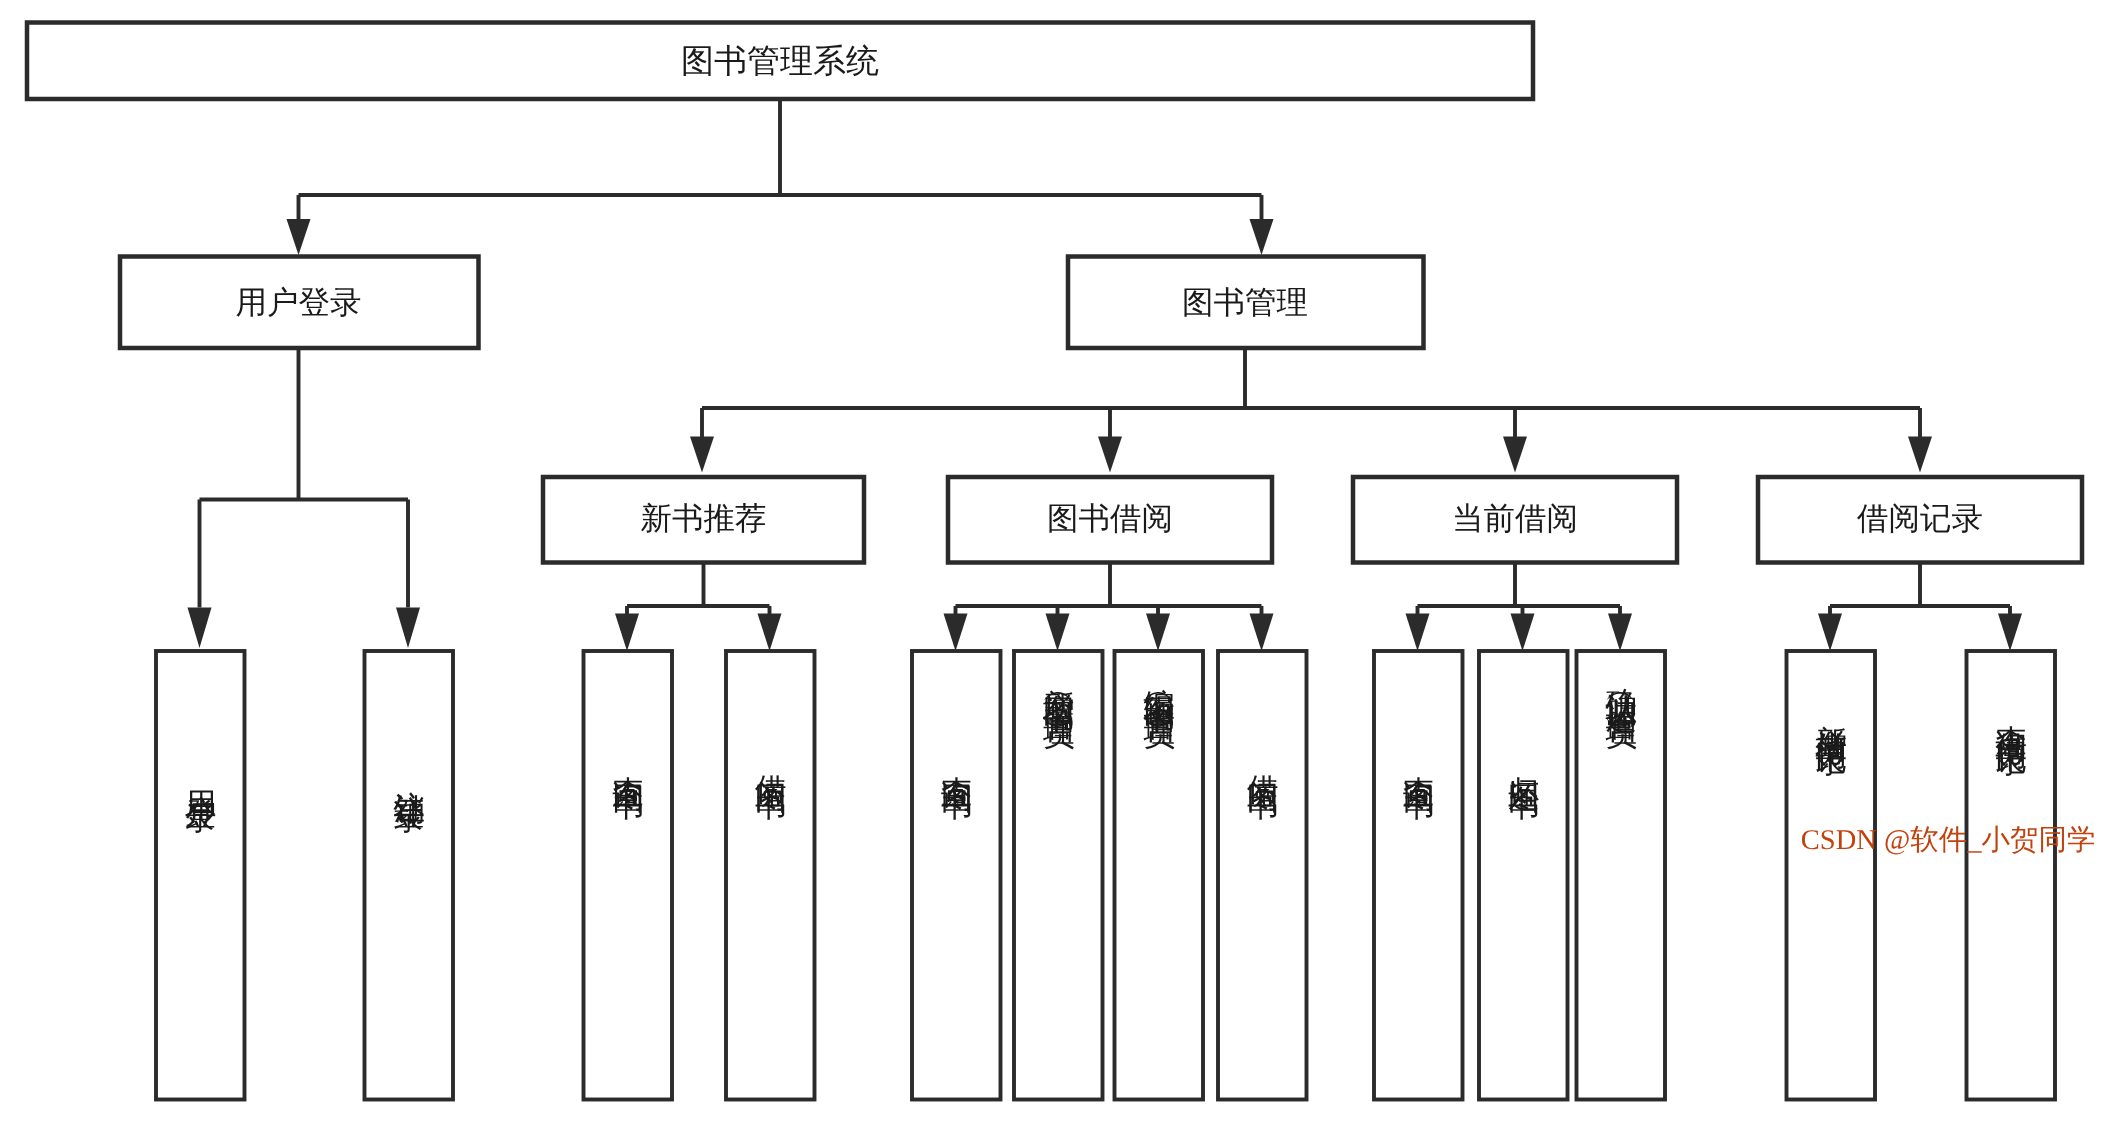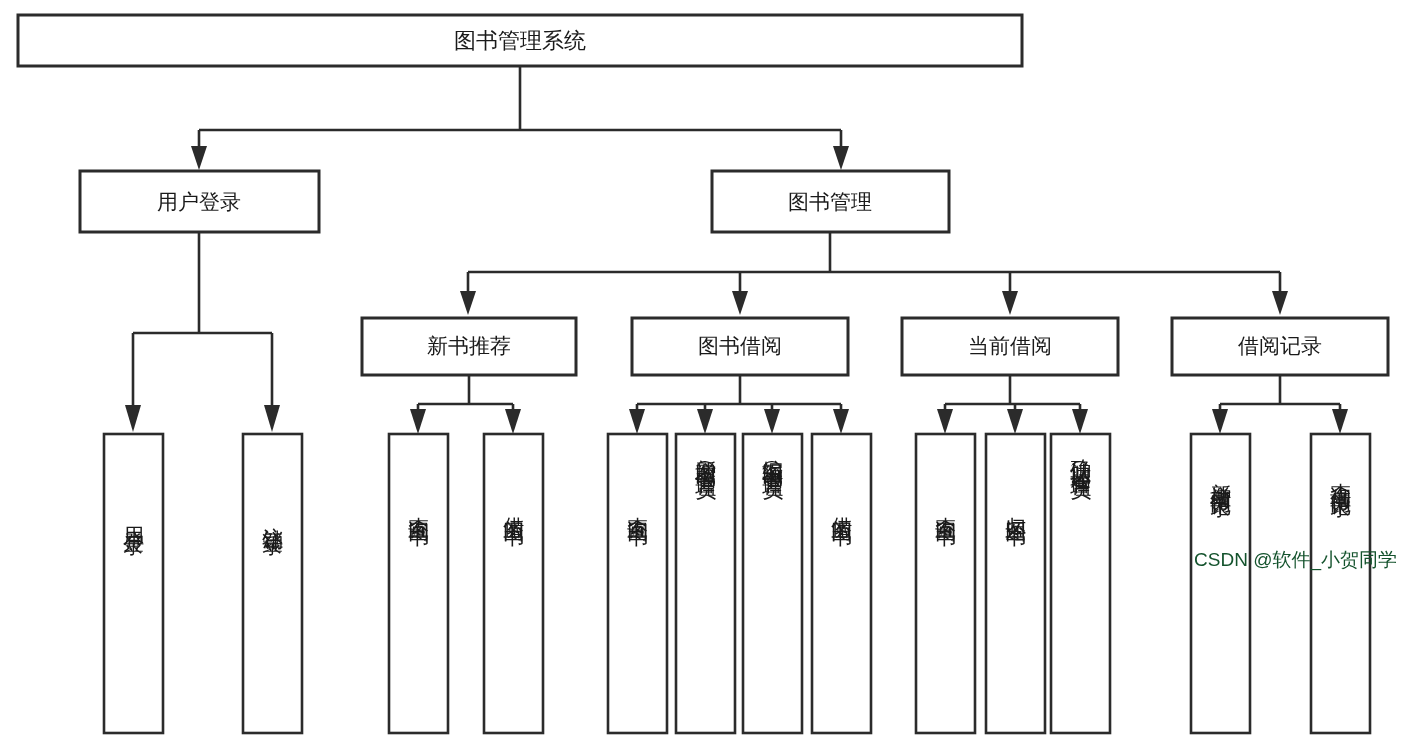--- a/index.html
+++ b/index.html
@@ -73,23 +73,23 @@
     font-size: 21px;
     line-height: 1.08;
     letter-spacing: 3px;
     color: #1a1a1a;
     white-space: nowrap;
   }
   .watermark {
     position: absolute;
     right: 8px;
     bottom: 4px;
-    font-family: Liberation Sans, sans-serif;
+    font-family: Liberation Serif, serif;
     font-size: 19px;
-    color: #14532d;
+    color: #c2410c;
     white-space: nowrap;
     pointer-events: none;
   }
 </style>
 </head>
 <body>
 
 <div id="diagram-root">
 
   <svg class="flow" viewBox="0 0 1405 747" xmlns="http://www.w3.org/2000/svg">

